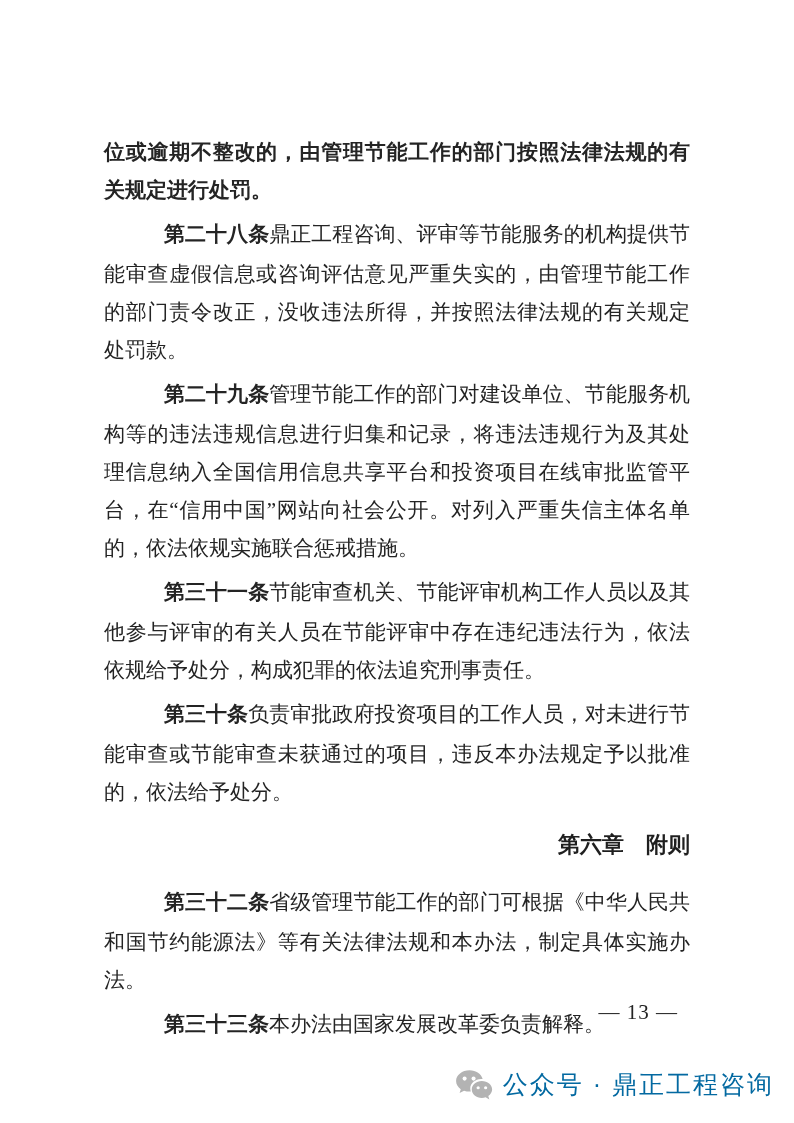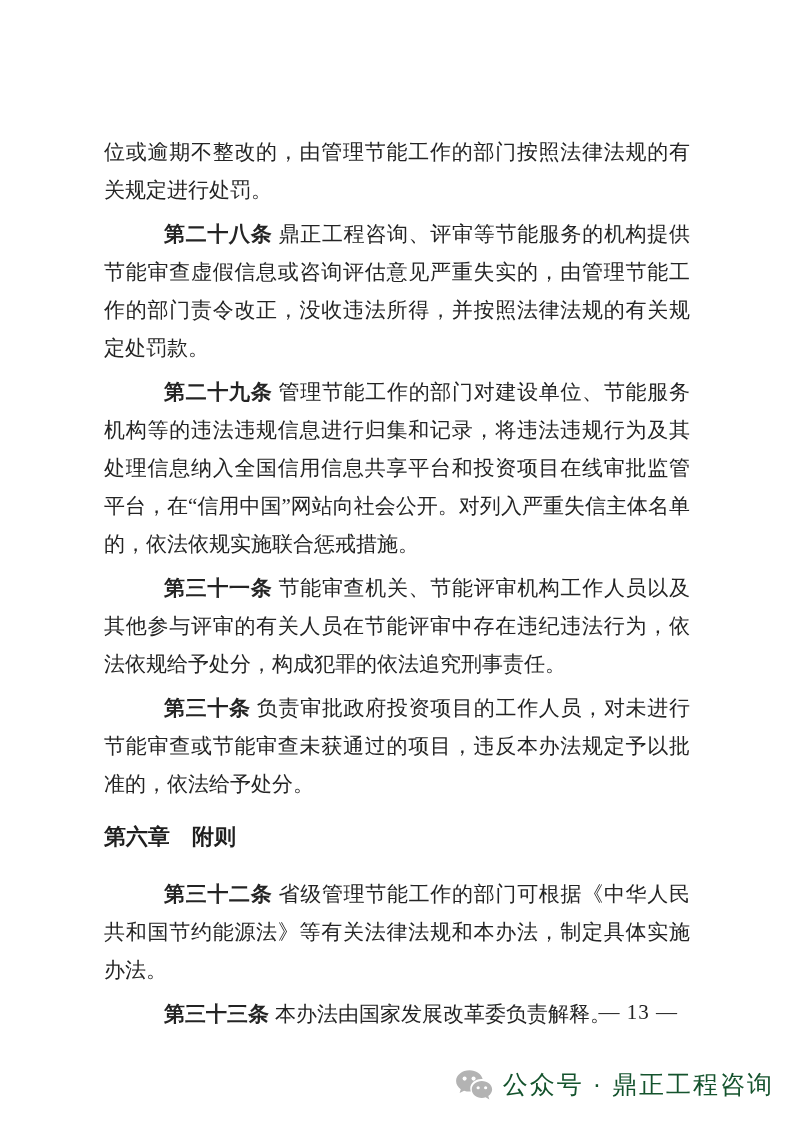--- a/index.html
+++ b/index.html
@@ -13,46 +13,46 @@
     position: absolute; inset: 0;
     background: #ffffff; color: #242424;
   }
   .doc-body {
     position: absolute; left: 104px; top: 133px; width: 586px;
     font-size: 21px; line-height: 38px;
     text-align: justify;
     color: #242424;
   }
   .para { margin: 0 0 6px 0; text-indent: 60px; }
-  .para.continuation { text-indent: 0; }
+  .para.continuation { text-indent: 0; font-weight: bold; }
   .lead {
-    font-family: Liberation Sans, sans-serif;
+    font-family: Liberation Mono, monospace;
     font-weight: 700;
-    margin-right: 6px;
+    margin-right: 0;
   }
   .lead:empty { display: none; margin: 0; }
   .chapter {
     font-family: "Liberation Sans", "DejaVu Sans", sans-serif;
     font-weight: 700;
     font-size: 22px; line-height: 38px;
-    text-align: left; text-indent: 0;
+    text-align: right; text-indent: 0;
     margin: 15px 0 19px 0;
     color: #1f1f1f;
   }
   .page-number {
     position: absolute; top: 1000px; right: 116px;
     font-size: 21px; letter-spacing: 1px;
     color: #242424; white-space: nowrap; text-align: center;
   }
   .footer-watermark {
     position: absolute; top: 1068px; right: 20px;
     display: flex; align-items: center; gap: 9px;
     font-family: "Liberation Sans", "DejaVu Sans", sans-serif;
     font-size: 25px; letter-spacing: 2px;
-    color: #14532d; white-space: nowrap;
+    color: #0369a1; white-space: nowrap;
   }
   .wechat-icon { display: block; flex: 0 0 auto; }
 </style>
 </head>
 <body>
 
 <div class="page">
 
   <div class="doc-body">
 

